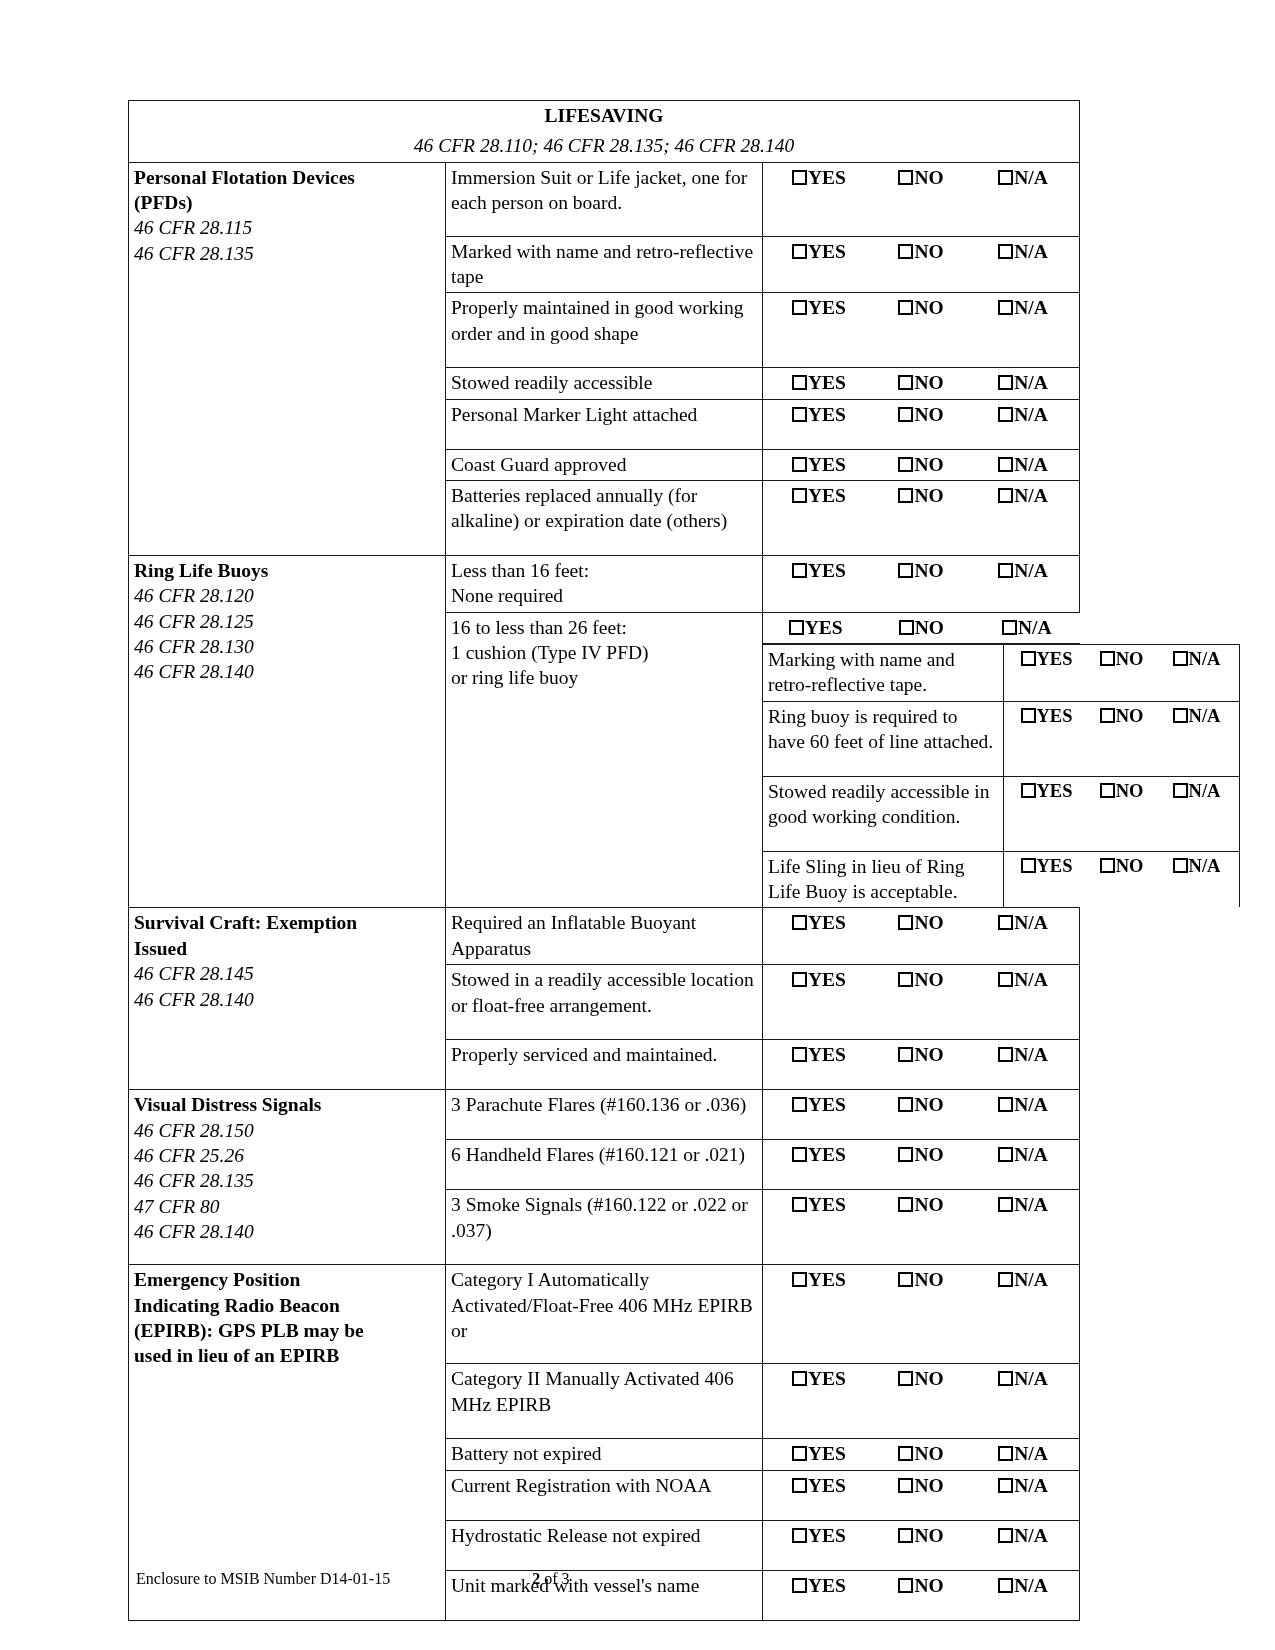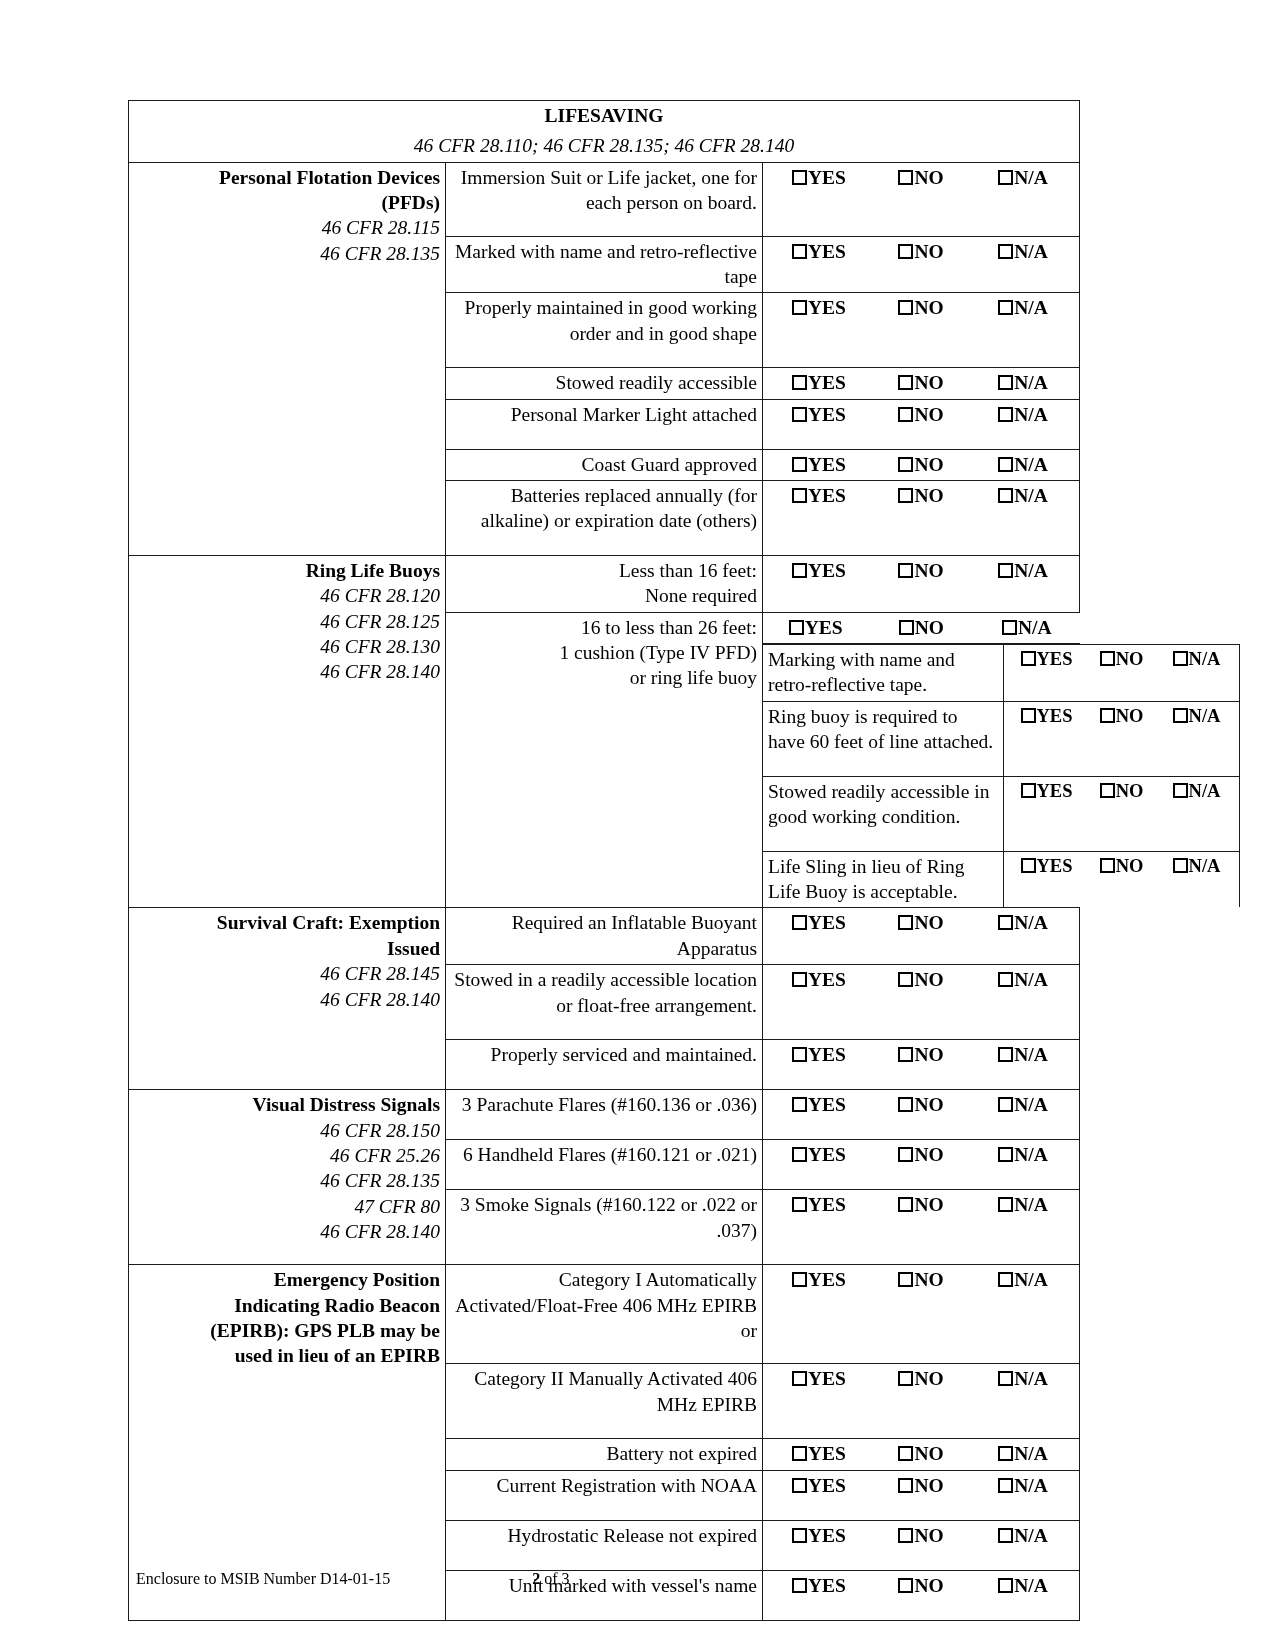--- a/index.html
+++ b/index.html
@@ -50,33 +50,33 @@
   }
   .banner-sub {
     text-align: center;
     font-style: italic;
     font-size: 19.5px;
     padding-bottom: 4px;
     border-top: none !important;
   }
   
   .cat {
-    text-align: right;
+    text-align: left;
     padding-right: 8px;
   }
   .cat .cat-title {
     font-weight: bold;
     display: block;
   }
   .cat .cat-ref {
     font-style: italic;
     display: block;
   }
   
-  .item { text-align: right; }
+  .item { text-align: left; }
   
   .ans {
     padding: 2px 0 3px 0;
   }
   .ans-row {
     display: flex;
     width: 100%;
   }
   .ans-row > span {
     flex: 1 1 0;

